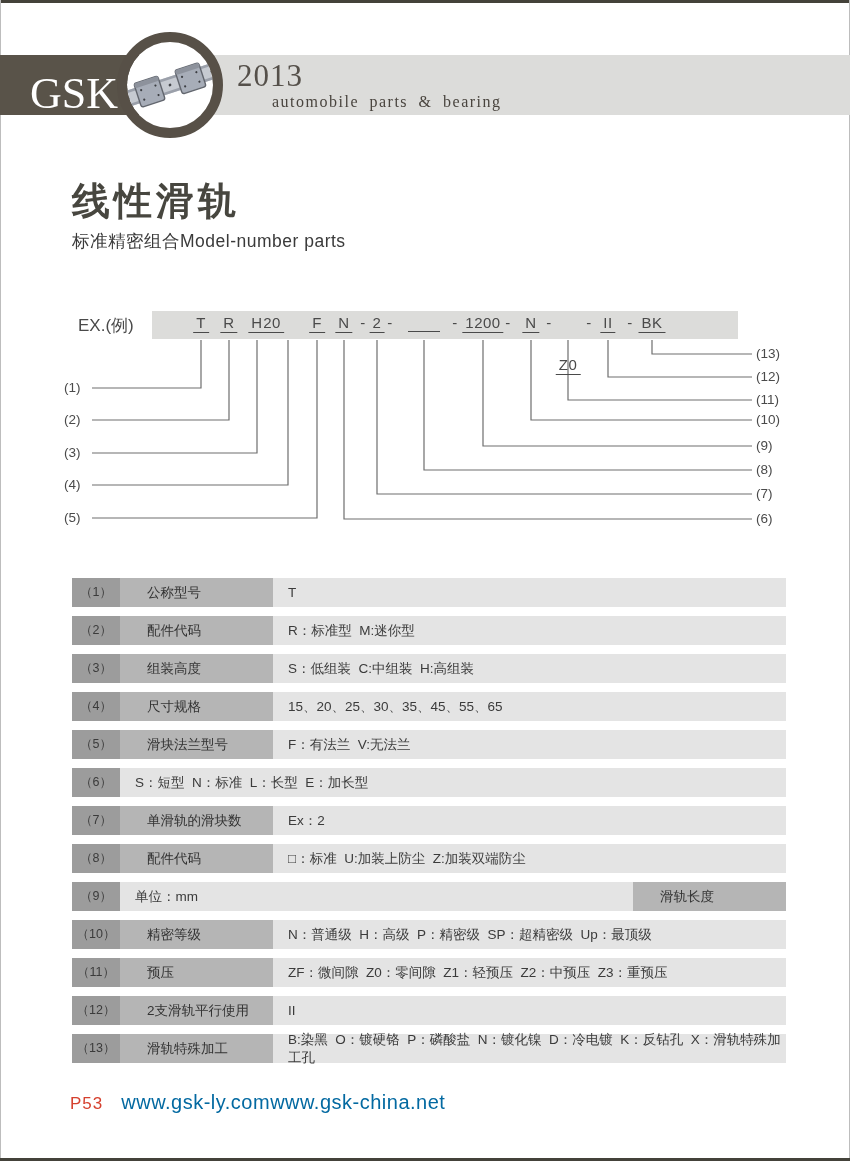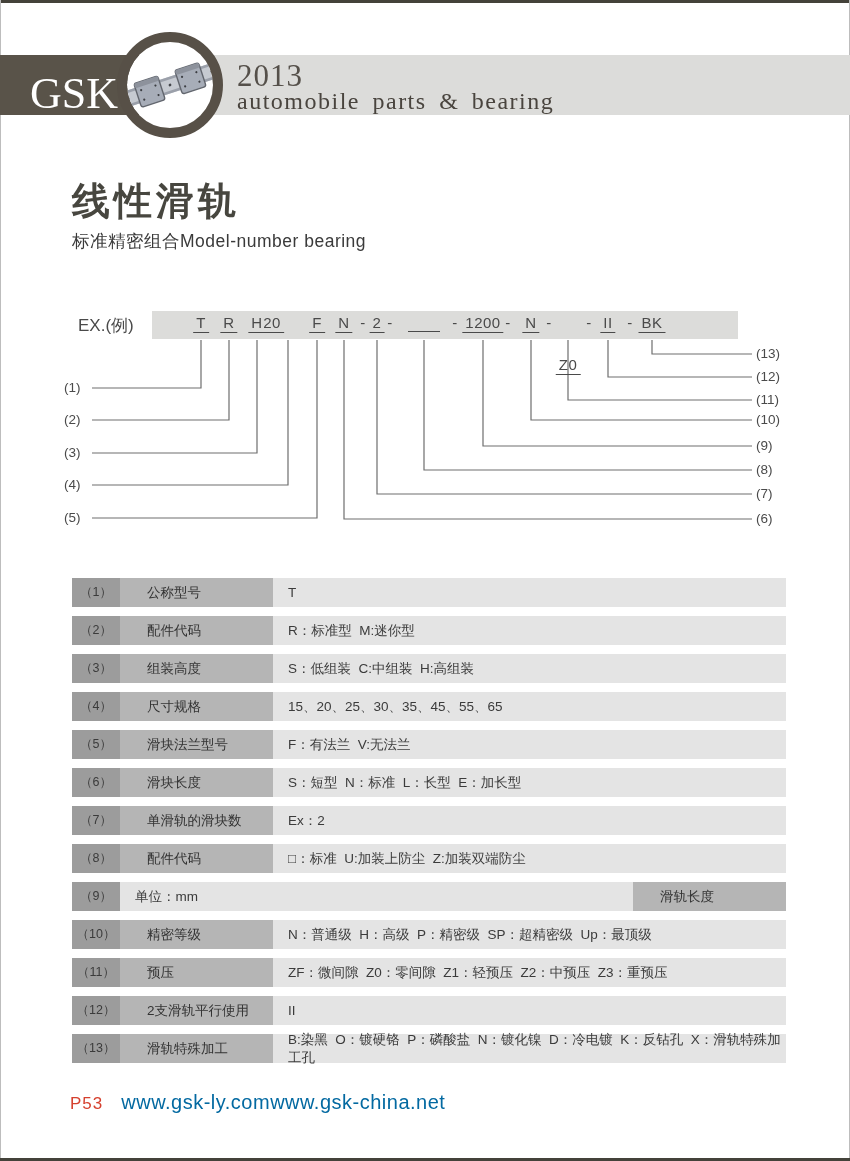--- a/index.html
+++ b/index.html
@@ -13,21 +13,21 @@
 
   
   .band-light{position:absolute;left:0;top:55px;width:850px;height:60px;background:#dcdcda;}
   .band-dark{position:absolute;left:0;top:55px;width:172px;height:60px;background:#595349;}
   .brand{position:absolute;left:30px;top:60px;width:120px;color:#ffffff;
          font-family:"Liberation Serif","DejaVu Serif",serif;font-size:44px;line-height:50px;}
   .brand sup{font-size:15px;vertical-align:18px;}
   .logo-circle{position:absolute;left:112px;top:27px;width:116px;height:116px;}
   .header-text{position:absolute;left:237px;top:61px;font-family:"Liberation Serif","DejaVu Serif",serif;}
   .year{font-size:31px;line-height:30px;color:#55504a;letter-spacing:1px;}
-  .tagline{font-size:24px;line-height:21px;color:#49443e;letter-spacing:1.5px;word-spacing:5px;}
+  .tagline{font-size:16px;line-height:21px;color:#49443e;letter-spacing:1.5px;word-spacing:5px;margin-left:35px;}
 
   
   .title-main{position:absolute;left:72px;top:176px;font-size:38px;font-weight:bold;
               letter-spacing:4px;color:#47463f;}
   .title-sub{position:absolute;left:72px;top:229px;font-size:17.5px;color:#3a3a3a;letter-spacing:0.5px;}
 
   
   .diagram{position:absolute;left:0;top:300px;width:850px;height:245px;}
   .code-band{position:absolute;left:152px;top:11px;width:586px;height:28px;background:#dcdcda;}
   .ex-label{position:absolute;left:78px;top:14px;font-size:17px;color:#4a4a4a;}
@@ -99,21 +99,21 @@
       <circle cx="58" cy="58" r="48" fill="none" stroke="#575047" stroke-width="10"></circle>
     </svg>
   </div>
 
   <div class="header-text">
     <div class="year">2013</div>
     <div class="tagline">automobile parts &amp; bearing</div>
   </div>
 
   <div class="title-main">线性滑轨</div>
-  <div class="title-sub">标准精密组合Model-number bearing</div>
+  <div class="title-sub">标准精密组合Model-number parts</div>
 
   <div class="diagram" id="diagram">
     <div class="code-band"></div>
     <span class="ex-label">EX.(例)</span>
     <svg id="connectors" width="850" height="245">
         <polyline points="201,40 201,88 92,88" fill="none" stroke="#6e6e6e" stroke-width="1.2"></polyline>
         <polyline points="229,40 229,120 92,120" fill="none" stroke="#6e6e6e" stroke-width="1.2"></polyline>
         <polyline points="257,40 257,153 92,153" fill="none" stroke="#6e6e6e" stroke-width="1.2"></polyline>
         <polyline points="288,40 288,185 92,185" fill="none" stroke="#6e6e6e" stroke-width="1.2"></polyline>
         <polyline points="317,40 317,218 92,218" fill="none" stroke="#6e6e6e" stroke-width="1.2"></polyline>
@@ -184,21 +184,20 @@
         <div class="cell label">尺寸规格</div>
         <div class="cell value">15、20、25、30、35、45、55、65</div>
       </div>
       <div class="trow">
         <div class="cell num">（5）</div>
         <div class="cell label">滑块法兰型号</div>
         <div class="cell value">F：有法兰  V:无法兰</div>
       </div>
       <div class="trow">
         <div class="cell num">（6）</div>
-        <div class="cell label">滑块长度</div>
         <div class="cell value">S：短型  N：标准  L：长型  E：加长型</div>
       </div>
       <div class="trow">
         <div class="cell num">（7）</div>
         <div class="cell label">单滑轨的滑块数</div>
         <div class="cell value">Ex：2</div>
       </div>
       <div class="trow">
         <div class="cell num">（8）</div>
         <div class="cell label">配件代码</div>

